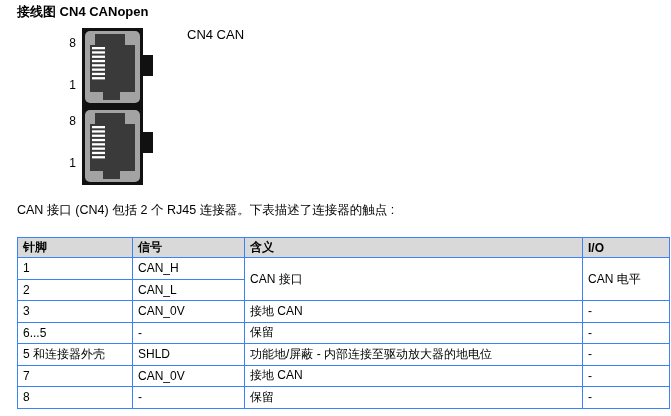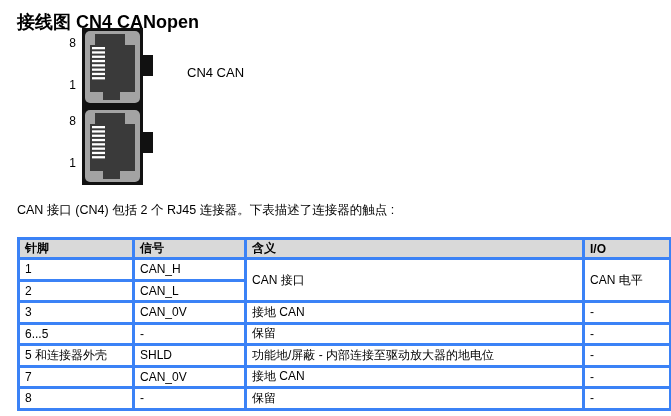--- a/index.html
+++ b/index.html
@@ -6,22 +6,22 @@
   html, body { background: #ffffff; }
   body {
     width: 671px; height: 416px;
     position: relative;
     font-family: "Liberation Sans", "DejaVu Sans", sans-serif;
     color: #000;
     overflow: hidden;
   }
 
   .page-title {
-    position: absolute; left: 17px; top: 10px;
-    font-size: 18px; font-weight: bold;
+    position: absolute; left: 17px; top: 3px;
+    font-size: 13px; font-weight: bold;
   }
 
   
   .connector {
     position: absolute; left: 82px; top: 28px;
     width: 61px; height: 157px;
     background: #111111;
   }
   .jack-bezel {
     position: absolute; left: 3px;
@@ -44,40 +44,39 @@
     text-align: right;
   }
   .pl-j1-top { top: 36px; }
   .pl-j1-bot { top: 78px; }
   .pl-j2-top { top: 114px; }
   .pl-j2-bot { top: 156px; }
 
   .figure-caption {
     position: absolute; left: 187px; top: 27px;
     font-size: 13px;
-    margin-top: 38px;
   }
 
   
   .intro {
     position: absolute; left: 17px; top: 202px;
     font-size: 12.5px;
     text-align: right;
   }
 
   
   table.pin-table {
     position: absolute; left: 17px; top: 237px;
     width: 652px;
     border-collapse: collapse;
     table-layout: fixed;
     font-size: 12px;
   }
   .pin-table th, .pin-table td {
-    border: 3px solid #3b82f6;
+    border: 1px solid #3b82f6;
     padding: 0 0 0 5px;
     vertical-align: middle;
     text-align: left;
     overflow: hidden;
     white-space: nowrap;
   }
   .pin-table th {
     background: #d9d9d9;
     height: 20px;
     font-weight: bold;

